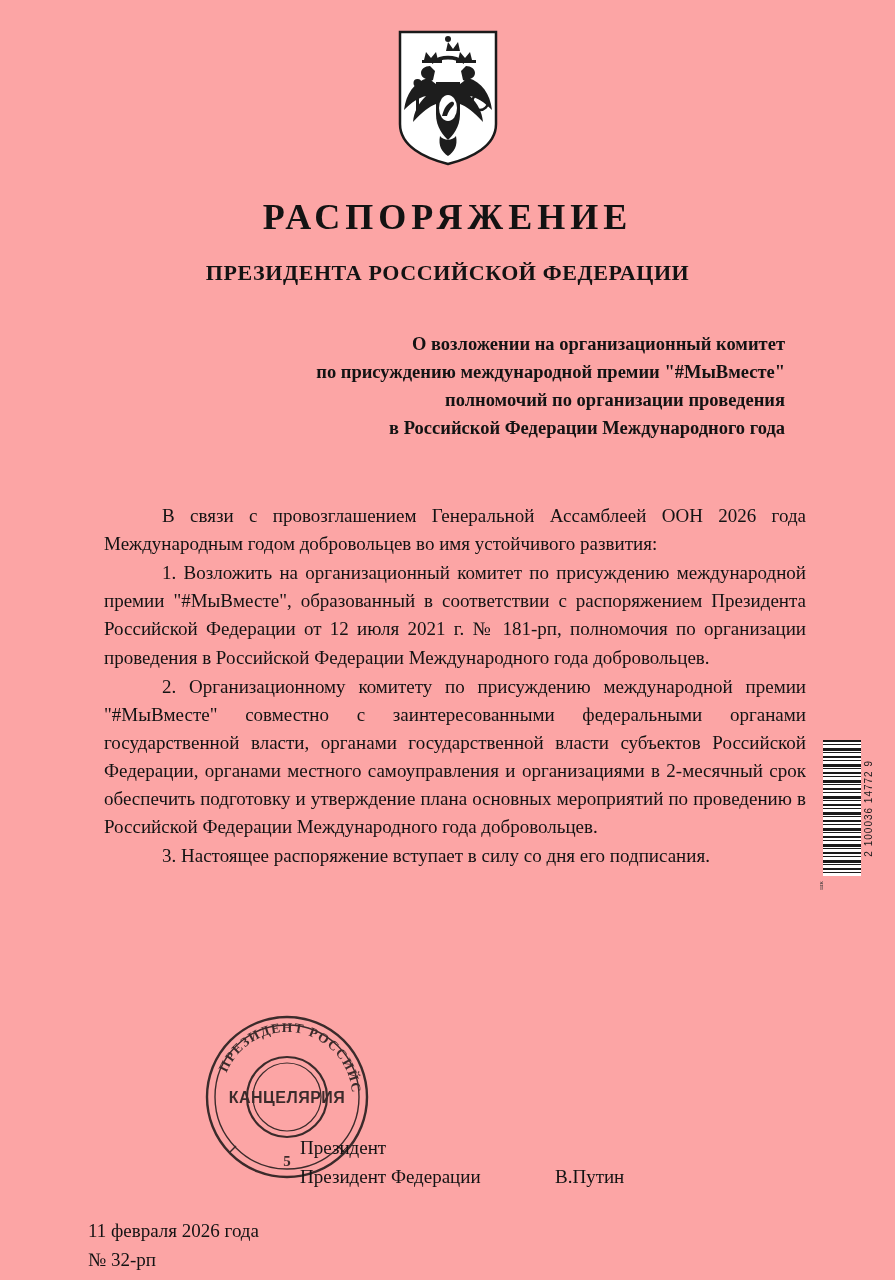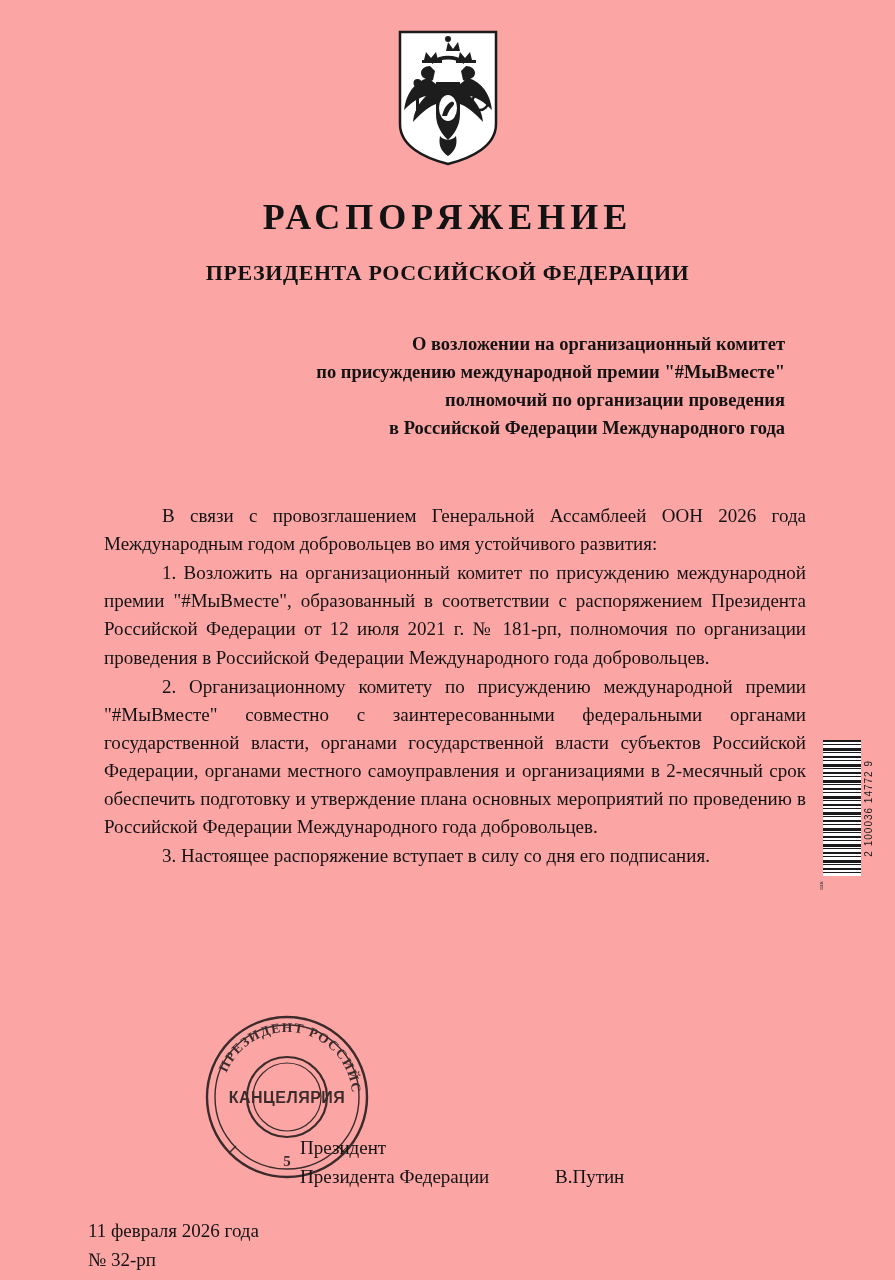--- a/index.html
+++ b/index.html
@@ -245,21 +245,21 @@
     <text x="91" y="160" text-anchor="middle" font-family="'Liberation Serif', serif" font-size="15" font-weight="bold" fill="#111">5</text>
     <path d="M 40 140 L 34 146" stroke="#111" stroke-width="1.4"></path>
     <path d="M 142 140 L 148 146" stroke="#111" stroke-width="1.4"></path>
   </svg>
 
   <div class="signature">
     <div class="sig-row">
       <div class="sig-left">Президент</div>
     </div>
     <div class="sig-row">
-      <div class="sig-left">Президента Федерации</div>
+      <div class="sig-left">Президент Федерации</div>
       <div class="sig-name">В.Путин</div>
     </div>
   </div>
 
   <div class="date-block">
     <div>11 февраля 2026 года</div>
     <div>№ 32-рп</div>
   </div>
 
   <div class="barcode">

